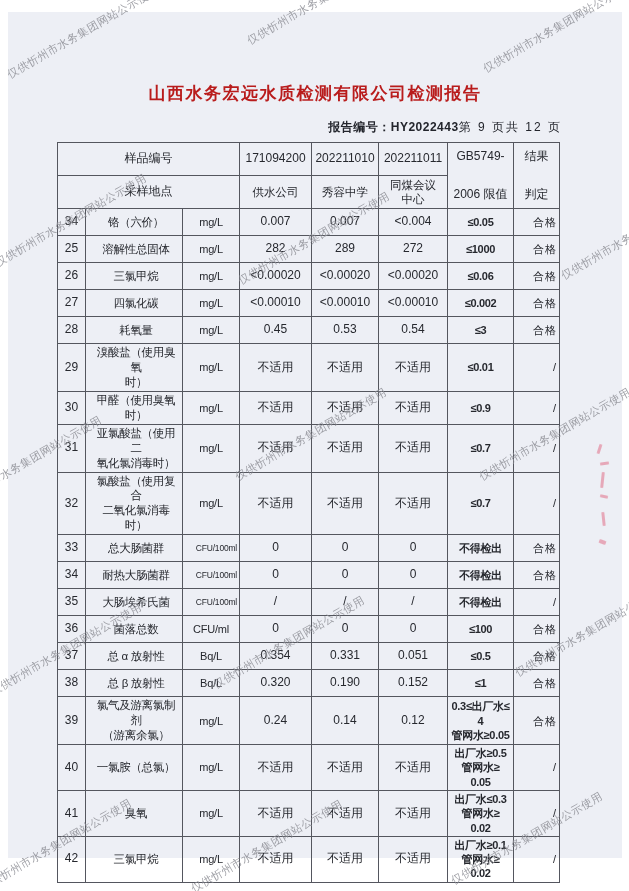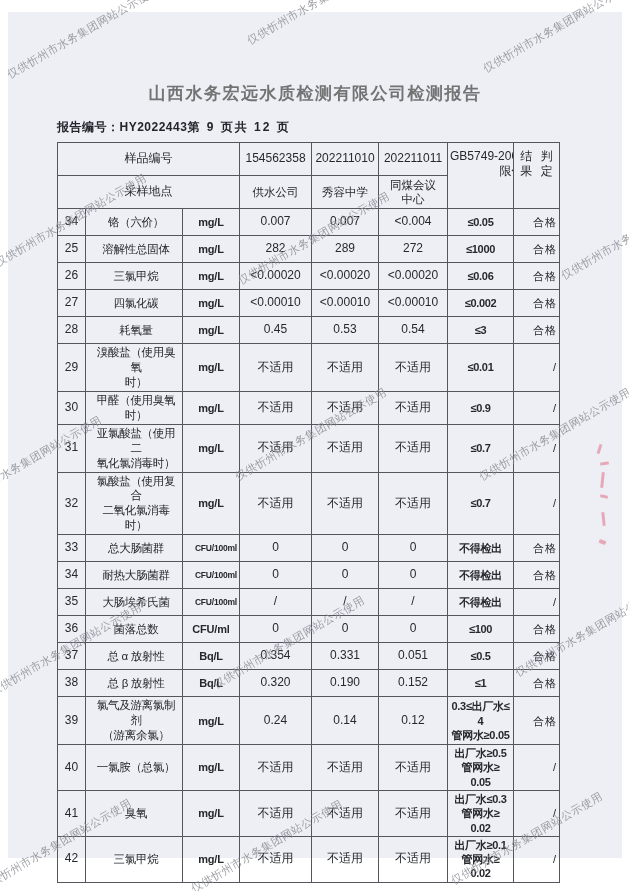--- a/index.html
+++ b/index.html
@@ -10,47 +10,47 @@
   .viewport{position:relative;width:629px;height:891px;background:#ffffff;overflow:hidden;}
 
   
   .page{
     position:absolute;left:8px;top:12px;width:614px;height:846px;
     background:#edeff5;
   }
 
   .title{
     margin:70px auto 0;text-align:center;
-    font-size:17px;font-weight:bold;color:#737373;letter-spacing:1.5px;
+    font-size:17px;font-weight:bold;color:#b91c1c;letter-spacing:1.5px;
   }
   .meta{
-    display:flex;justify-content:flex-start;align-items:flex-end;
+    display:flex;justify-content:flex-end;align-items:flex-end;
     margin:14px 60px 0 49px;font-size:12px;color:#23252c;
   }
   .report-no{font-weight:bold;letter-spacing:.5px;}
-  .page-ind{letter-spacing:2px;font-weight:bold;}
+  .page-ind{letter-spacing:2px;}
 
   table.report{
     border-collapse:collapse;table-layout:fixed;
     margin:6px 0 0 49px;width:502px;color:#26282e;border-radius:13px;
   }
   td{
     border:1px solid #54565e;text-align:center;vertical-align:middle;
     font-size:12px;padding:1px 2px;height:24px;line-height:1.3;
     overflow:hidden;
   }
   thead td{height:30px;}
   .cell-name{text-align:center;padding-left:6px;white-space:pre-line;font-size:11.5px;letter-spacing:-.3px;}
-  .cell-unit{font-size:11px;letter-spacing:-.2px;font-weight:bold;}
+  .cell-unit{font-size:11px;letter-spacing:-.2px;}
   .cell-unit.small{font-size:8.5px;text-align:right;}
   .cell-limit{white-space:pre-line;font-size:11px;line-height:1.3;letter-spacing:-.3px;font-weight:bold;}
   .cell-result{font-size:11px;letter-spacing:1px;text-align:right;}
   .cell-no{font-size:12px;}
   .cell-site{white-space:pre-line;font-size:11.5px;line-height:1.25;}
-  .hdr-stack{display:flex;flex-direction:row;justify-content:space-between;height:54px;padding:4px 0;font-size:12px;}
+  .hdr-stack{display:flex;flex-direction:column;justify-content:space-between;height:54px;padding:4px 0;font-size:12px;}
 
   
   .wm-layer{position:absolute;left:0;top:0;width:629px;height:891px;overflow:hidden;pointer-events:none;}
   .wm{
     position:absolute;white-space:nowrap;
     font-size:11px;letter-spacing:.5px;color:#8e8f96;opacity:.85;
     transform:rotate(-30deg);transform-origin:left bottom;
   }
 
   
@@ -84,21 +84,21 @@
           <col style="width:57px">
         <col style="width:72px">
           <col style="width:67px">
           <col style="width:69px">
         <col style="width:66px">
           <col style="width:46px">
       </colgroup>
       <thead>
         <tr>
           <td colspan="3">样品编号</td>
-          <td>154562358</td>
+          <td>171094200</td>
           <td>202211010</td>
           <td>202211011</td>
           <td rowspan="2">
             <div class="hdr-stack">
               <span>GB5749-</span>
               <span>2006 限值</span>
             </div>
           </td>
           <td rowspan="2">
             <div class="hdr-stack">

